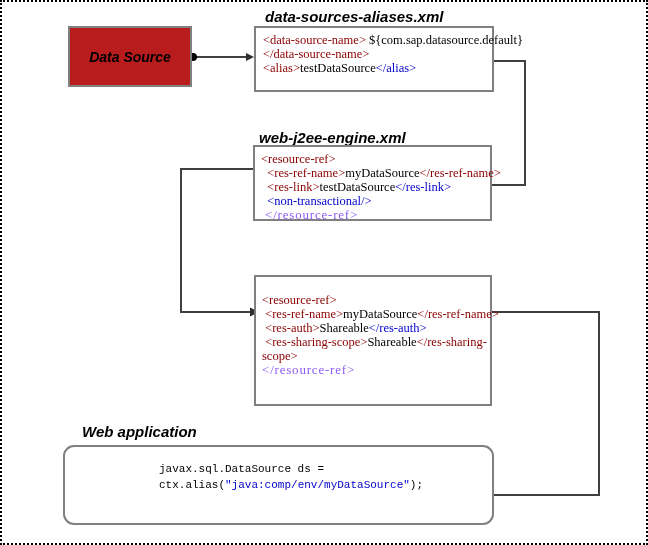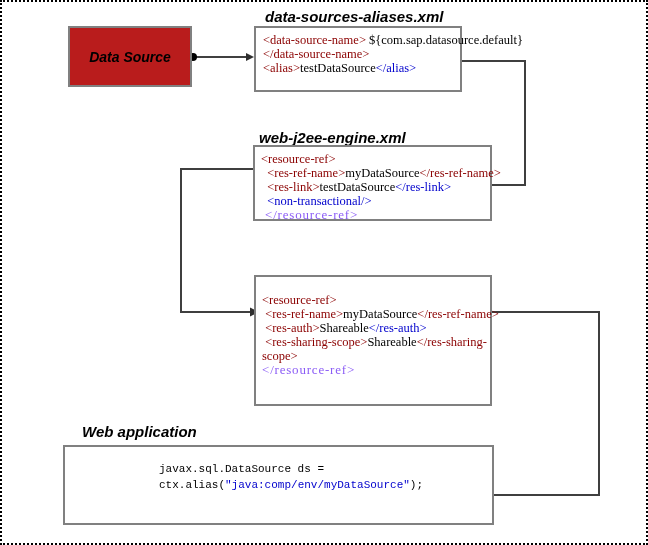--- a/index.html
+++ b/index.html
@@ -25,27 +25,27 @@
   .t1{left:263px;top:6px;}
   .t2{left:257px;top:127px;}
   .t3{left:261px;top:259px;margin-top:12px;}
   .t4{left:80px;top:421px;}
   .code-box{
     position:absolute;box-sizing:border-box;border:2px solid #808080;background:#fff;
   }
   .code-line{white-space:pre;}
   .xml{font-family:"Liberation Serif",serif;font-size:12.5px;}
   .xml .code-line{line-height:13.8px;}
-  .b1{left:252px;top:24px;width:208px;height:66px;padding:6px 2px 0 7px;}
+  .b1{left:252px;top:24px;width:240px;height:66px;padding:6px 2px 0 7px;}
   .b2{left:251px;top:143px;width:239px;height:76px;padding:5px 2px 0 6px;}
   .b2 .code-line{line-height:14px;}
   .b3{left:252px;top:273px;width:238px;height:131px;padding:16px 2px 0 6px;}
   .b3 .code-line{line-height:14px;}
   .mono{font-family:"Liberation Mono",monospace;font-size:11px;}
-  .b4{left:61px;top:443px;width:431px;height:80px;padding:15px 0 0 94px;}
+  .b4{left:61px;top:443px;width:431px;height:80px;padding:15px 0 0 94px;border-radius:11px;}
   .b4 .code-line{line-height:15.5px;}
   .seg-red{color:#8b0000;}
   .seg-blue{color:#0000cc;}
   .seg-black{color:#000000;}
   .seg-bluelg{color:#8b5cf6;font-size:13px;letter-spacing:0.8px;}
 </style>
 </head>
 <body>
 
 <div class="diagram">

